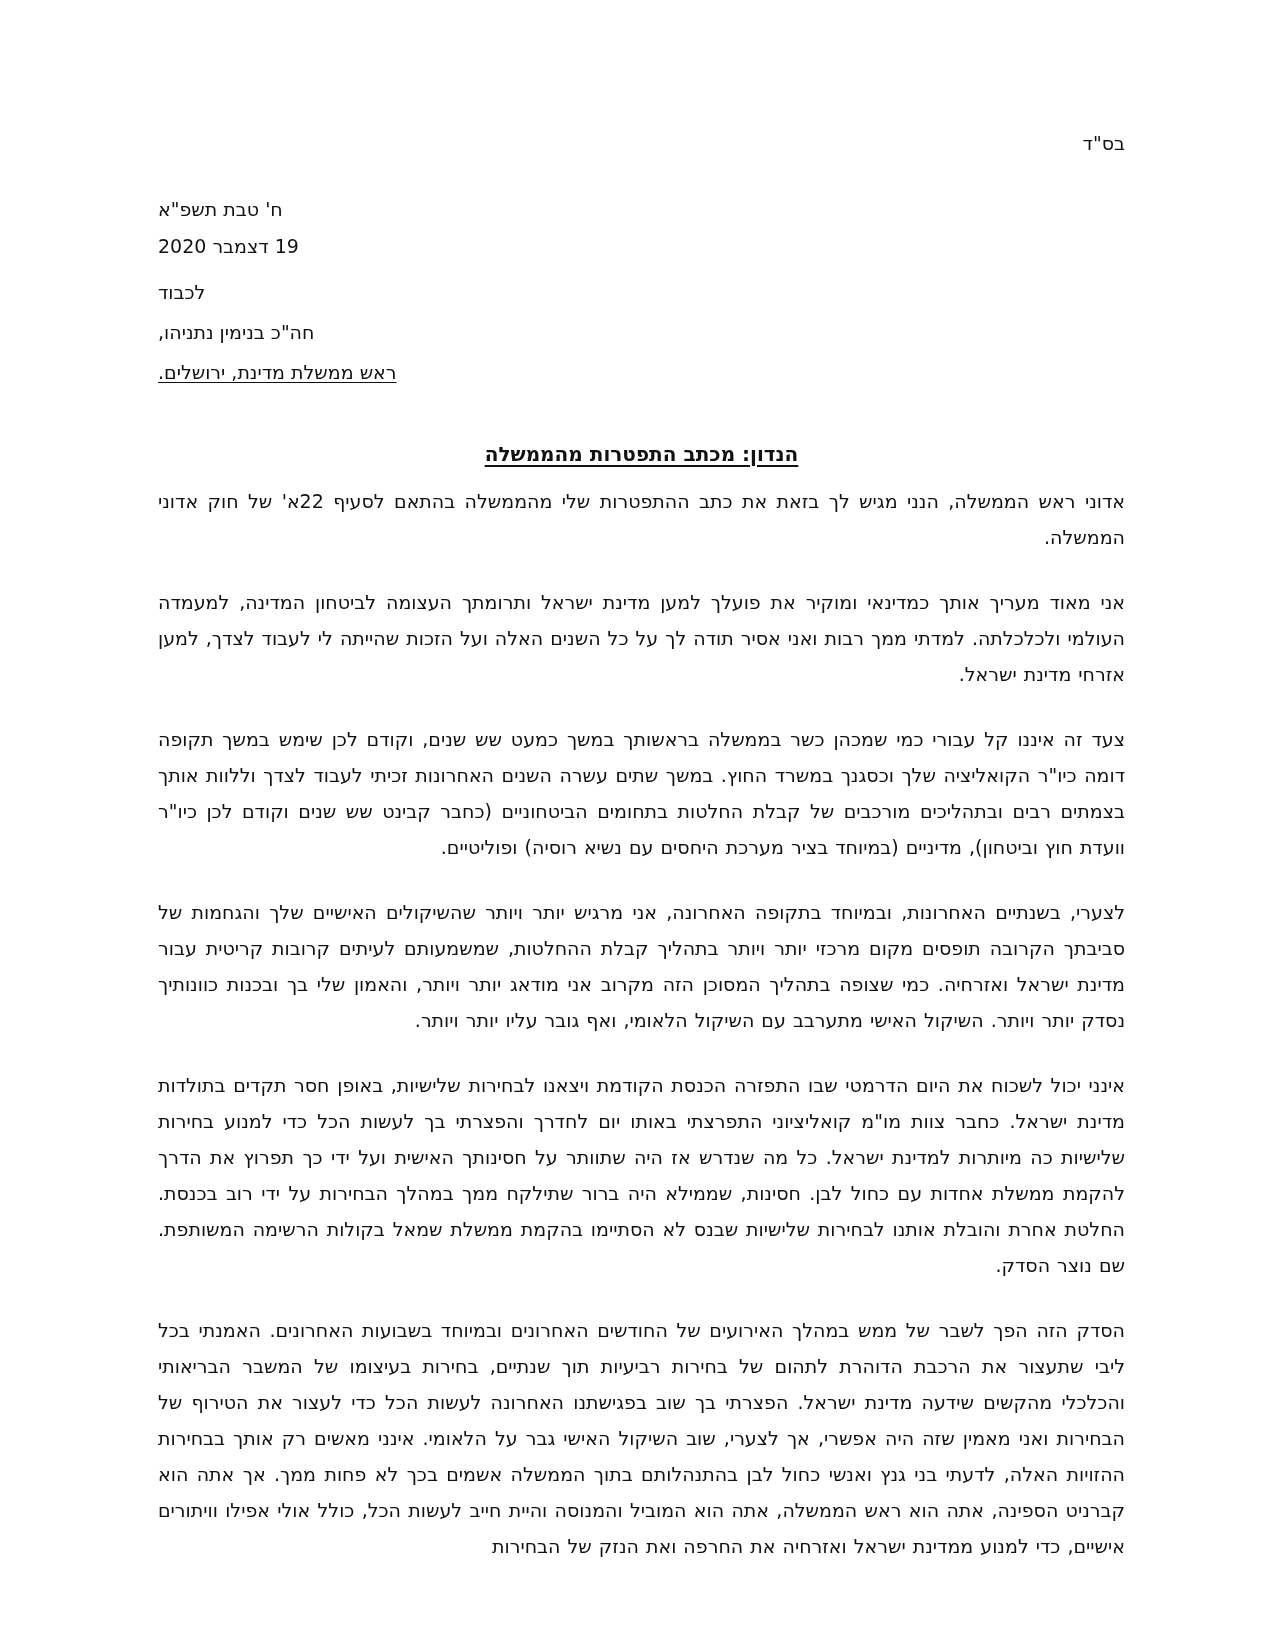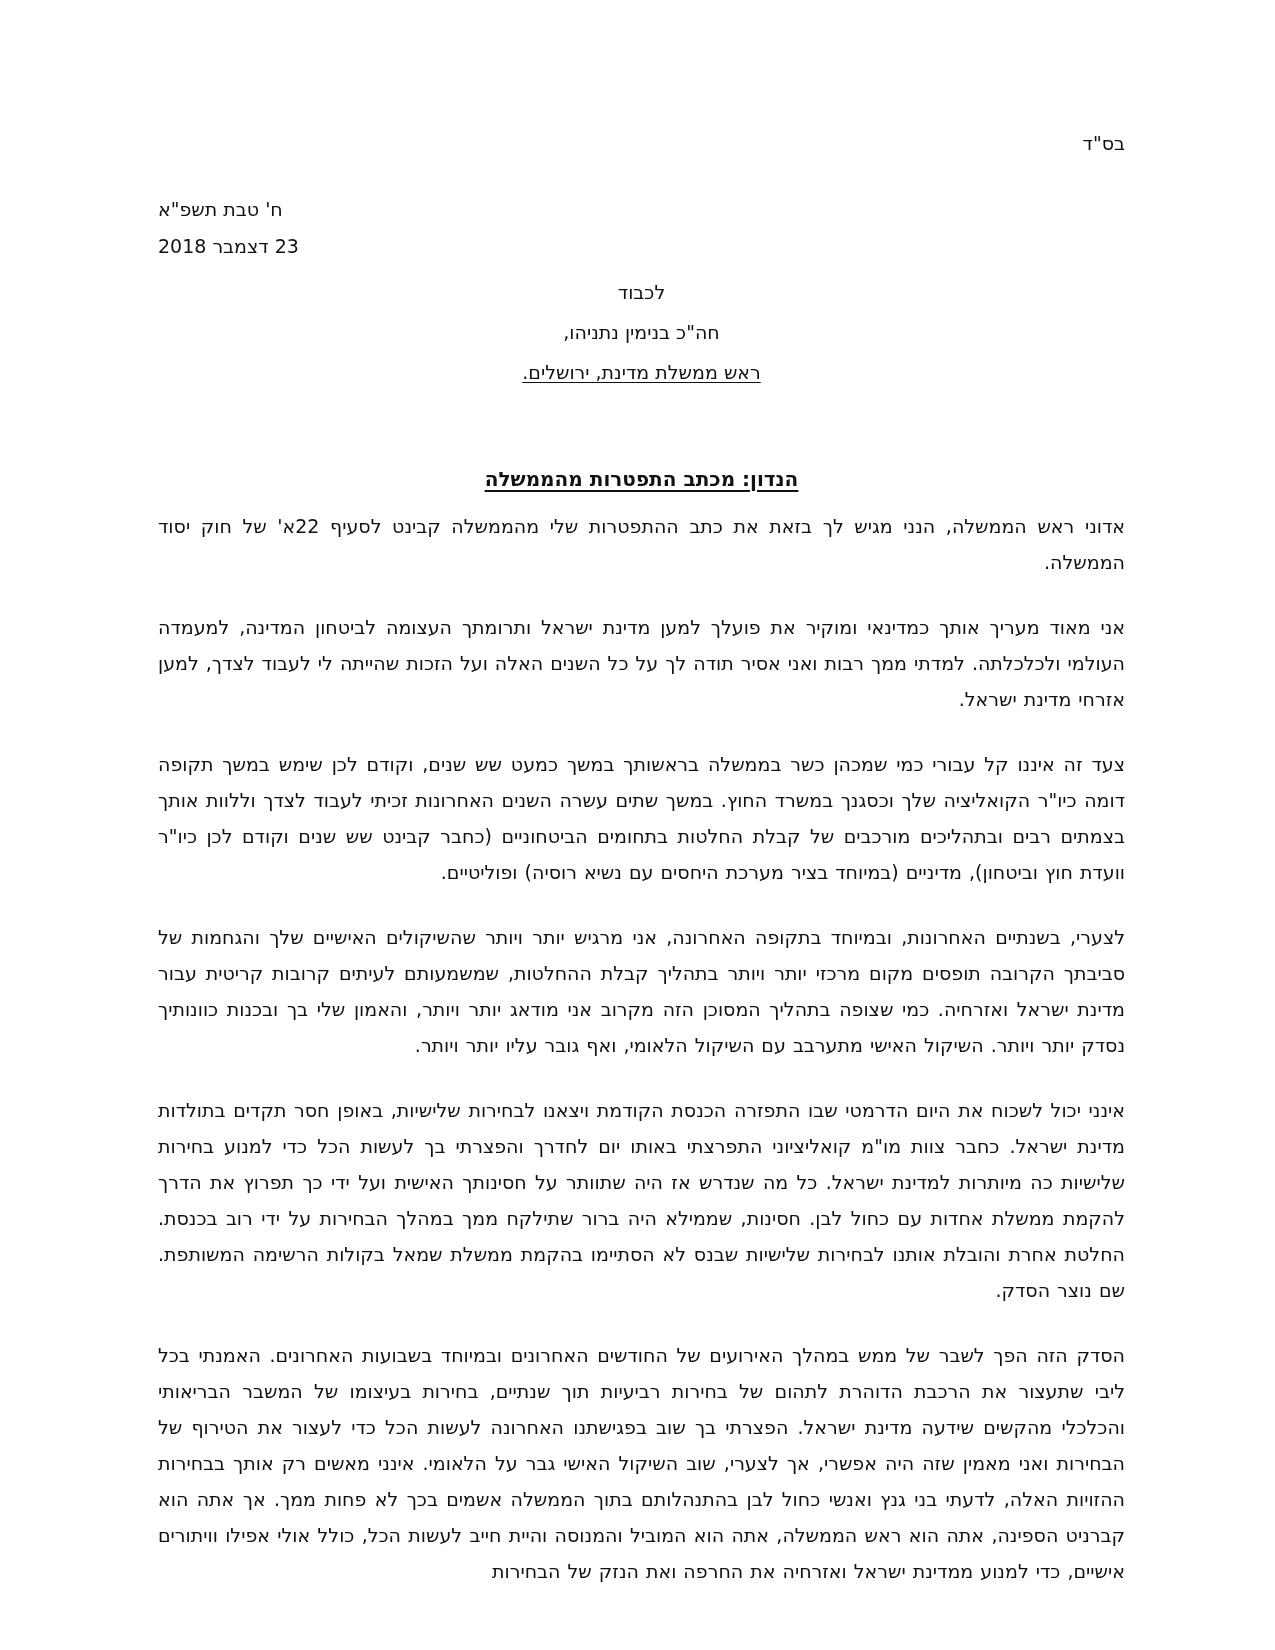--- a/index.html
+++ b/index.html
@@ -28,30 +28,30 @@
       margin-top: 40px;
       text-align: left;   
       direction: rtl;
     }
     .date-line {
       font-size: 19px;
       line-height: 26px;
     }
     .date-line + .date-line { margin-top: 11px; }
 
-    .addr-block { margin-top: 20px; text-align: center; }
+    .addr-block { margin-top: 20px; text-align: left; }
     .addr-line {
       font-size: 19px;
       line-height: 26px;
     }
     .addr-line + .addr-line { margin-top: 14px; }
     .u { text-decoration: underline; text-underline-offset: 3px; }
 
     .subject {
-      margin-top: 81px;
+      margin-top: 56px;
       text-align: center;
       font-size: 20px;
       font-weight: bold;
       text-decoration: underline;
       text-underline-offset: 4px;
       line-height: 26px;
     }
 
     .body-block { margin-top: 16px; }
     .body-block p {
@@ -66,33 +66,33 @@
   </style>
 </head>
 <body>
 
 <div class="page">
 
   <div class="bsd">בס"ד</div>
 
   <div class="date-block">
     <div class="date-line">ח' טבת תשפ"א</div>
-    <div class="date-line">23 דצמבר 2018</div>
+    <div class="date-line">19 דצמבר 2020</div>
   </div>
 
   <div class="addr-block">
     <div class="addr-line">לכבוד</div>
     <div class="addr-line">חה"כ בנימין נתניהו,</div>
     <div class="addr-line u">ראש ממשלת מדינת, ירושלים.</div>
   </div>
 
   <div class="subject">הנדון: מכתב התפטרות מהממשלה</div>
 
   <div class="body-block">
-    <p>אדוני ראש הממשלה, הנני מגיש לך בזאת את כתב ההתפטרות שלי מהממשלה קבינט לסעיף 22א' של חוק יסוד הממשלה.</p>
+    <p>אדוני ראש הממשלה, הנני מגיש לך בזאת את כתב ההתפטרות שלי מהממשלה בהתאם לסעיף 22א' של חוק אדוני הממשלה.</p>
     <p>אני מאוד מעריך אותך כמדינאי ומוקיר את פועלך למען מדינת ישראל ותרומתך העצומה לביטחון המדינה, למעמדה העולמי ולכלכלתה. למדתי ממך רבות ואני אסיר תודה לך על כל השנים האלה ועל הזכות שהייתה לי לעבוד לצדך, למען אזרחי מדינת ישראל.</p>
     <p>צעד זה איננו קל עבורי כמי שמכהן כשר בממשלה בראשותך במשך כמעט שש שנים, וקודם לכן שימש במשך תקופה דומה כיו"ר הקואליציה שלך וכסגנך במשרד החוץ. במשך שתים עשרה השנים האחרונות זכיתי לעבוד לצדך וללוות אותך בצמתים רבים ובתהליכים מורכבים של קבלת החלטות בתחומים הביטחוניים (כחבר קבינט שש שנים וקודם לכן כיו"ר וועדת חוץ וביטחון), מדיניים (במיוחד בציר מערכת היחסים עם נשיא רוסיה) ופוליטיים.</p>
     <p>לצערי, בשנתיים האחרונות, ובמיוחד בתקופה האחרונה, אני מרגיש יותר ויותר שהשיקולים האישיים שלך והגחמות של סביבתך הקרובה תופסים מקום מרכזי יותר ויותר בתהליך קבלת ההחלטות, שמשמעותם לעיתים קרובות קריטית עבור מדינת ישראל ואזרחיה. כמי שצופה בתהליך המסוכן הזה מקרוב אני מודאג יותר ויותר, והאמון שלי בך ובכנות כוונותיך נסדק יותר ויותר. השיקול האישי מתערבב עם השיקול הלאומי, ואף גובר עליו יותר ויותר.</p>
     <p>אינני יכול לשכוח את היום הדרמטי שבו התפזרה הכנסת הקודמת ויצאנו לבחירות שלישיות, באופן חסר תקדים בתולדות מדינת ישראל. כחבר צוות מו"מ קואליציוני התפרצתי באותו יום לחדרך והפצרתי בך לעשות הכל כדי למנוע בחירות שלישיות כה מיותרות למדינת ישראל. כל מה שנדרש אז היה שתוותר על חסינותך האישית ועל ידי כך תפרוץ את הדרך להקמת ממשלת אחדות עם כחול לבן. חסינות, שממילא היה ברור שתילקח ממך במהלך הבחירות על ידי רוב בכנסת. החלטת אחרת והובלת אותנו לבחירות שלישיות שבנס לא הסתיימו בהקמת ממשלת שמאל בקולות הרשימה המשותפת. שם נוצר הסדק.</p>
     <p>הסדק הזה הפך לשבר של ממש במהלך האירועים של החודשים האחרונים ובמיוחד בשבועות האחרונים. האמנתי בכל ליבי שתעצור את הרכבת הדוהרת לתהום של בחירות רביעיות תוך שנתיים, בחירות בעיצומו של המשבר הבריאותי והכלכלי מהקשים שידעה מדינת ישראל. הפצרתי בך שוב בפגישתנו האחרונה לעשות הכל כדי לעצור את הטירוף של הבחירות ואני מאמין שזה היה אפשרי, אך לצערי, שוב השיקול האישי גבר על הלאומי.  אינני מאשים רק אותך בבחירות ההזויות האלה, לדעתי בני גנץ ואנשי כחול לבן בהתנהלותם בתוך הממשלה אשמים בכך לא פחות ממך. אך אתה הוא קברניט הספינה, אתה הוא ראש הממשלה, אתה הוא המוביל והמנוסה והיית חייב לעשות הכל, כולל אולי אפילו וויתורים אישיים, כדי למנוע ממדינת ישראל ואזרחיה את החרפה ואת הנזק של הבחירות</p>
   </div>
 
 </div>
 
 </body></html>

